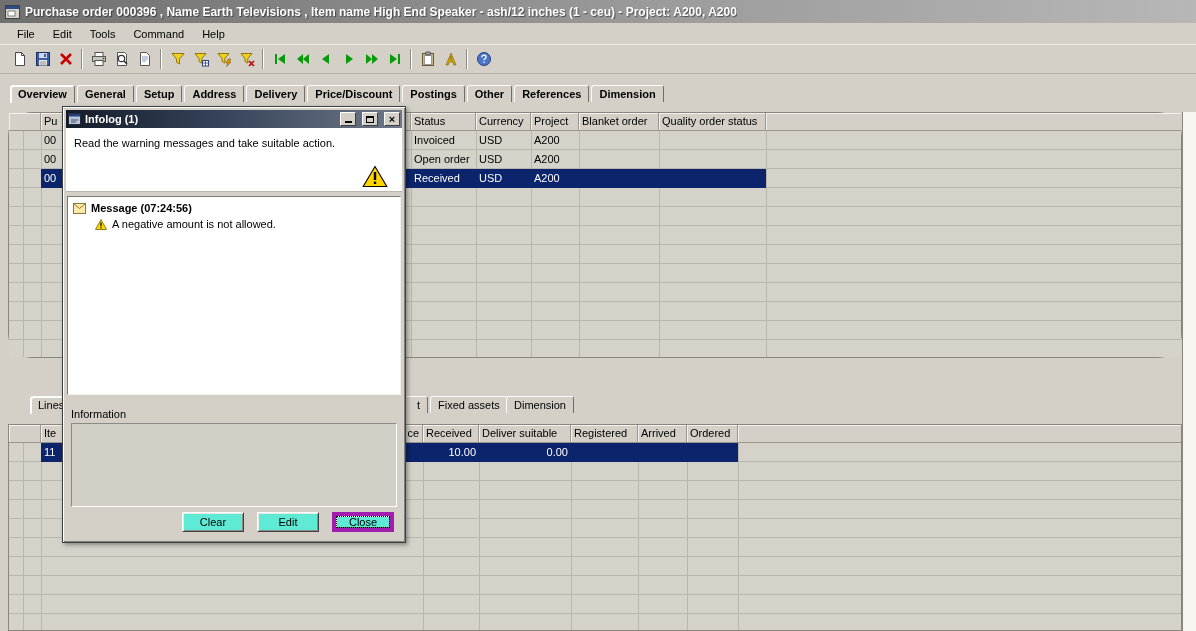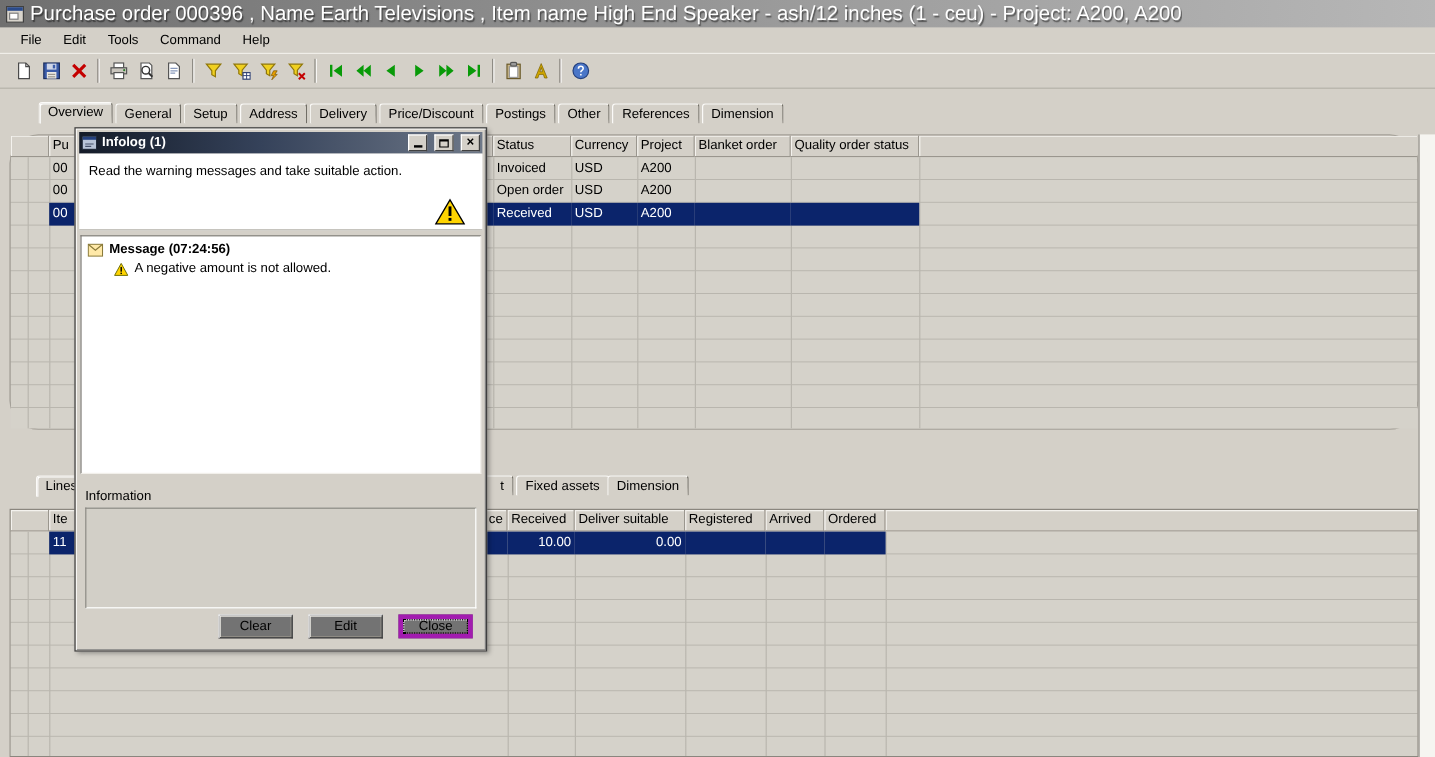--- a/index.html
+++ b/index.html
@@ -9,37 +9,37 @@
     background:#d4d0c8; color:#000;
     font-family:"Liberation Sans","DejaVu Sans",sans-serif; font-size:11px;
   }
   
   .titlebar{
     position:absolute; left:0; top:0; width:1196px; height:23px;
     background:linear-gradient(to right,#6f6f6f,#9b9b9b 55%,#b7b7b7);
     display:flex; align-items:center; gap:5px; padding:0 5px;
   }
   .titlebar .title{
-    color:#fff; font-weight:normal; font-size:17px; white-space:nowrap; overflow:hidden;
+    color:#fff; font-weight:bold; font-size:12px; white-space:nowrap; overflow:hidden;
     text-shadow:1px 1px 1px rgba(0,0,0,.5);
   }
   .menubar{
     position:absolute; left:0; top:23px; width:1196px; height:21px;
     background:#d4d0c8; display:flex; align-items:center; padding-left:8px;
   }
   .menu-item{ padding:3px 9px; }
   .toolbar{
     position:absolute; left:0; top:44px; width:1196px; height:30px;
     background:#d4d0c8; display:flex; align-items:center; padding-left:8px;
     border-top:1px solid #f0eee9; border-bottom:1px solid #b5b2aa;
   }
   .tbtn{ width:23px; height:22px; display:flex; align-items:center; justify-content:center; }
   .tb-sep{ width:2px; height:20px; margin:0 4px; border-left:1px solid #8e8b84; border-right:1px solid #fff; }
   
-  .tabstrip{ position:absolute; left:32px; top:85px; display:flex; align-items:center; height:18px; }
+  .tabstrip{ position:absolute; left:10px; top:85px; display:flex; align-items:flex-start; height:18px;font-weight:bold; }
   .tab{
     height:17px; padding:2px 7px 0; background:#d4d0c8; white-space:nowrap;
     border:1px solid; border-color:#fbfaf8 #716e66 #9a968e #fbfaf8;
     border-bottom:none; border-top-left-radius:3px; border-top-right-radius:3px;
     margin-right:2px;
   }
   .tab.active{ height:18px; position:relative; z-index:2; box-shadow:inset 1px 1px 0 #fff; }
   .lower-tabs{ position:absolute; left:16px; top:396px; width:1080px; height:18px; }
   .lower-tabs .tab{ position:absolute; top:0; }
   
@@ -122,21 +122,21 @@
   .tree-row2{ display:flex; align-items:center; gap:5px; padding:2px 5px 2px 27px; }
   .info-label{ position:absolute; left:8px; top:301px; }
   .info-box{
     position:absolute; left:8px; top:316px; width:326px; height:84px;
     background:#d2cfc7; border:1px solid; border-color:#8c8a84 #fff #fff #8c8a84;
   }
   .dlg-buttons{
     position:absolute; right:11px; top:405px; display:flex; gap:13px;
   }
   .btn{
-    width:62px; height:20px; background:#737373;
+    width:62px; height:20px; background:#5eead4;
     border:1px solid; border-color:#fff #404040 #404040 #fff;
     box-shadow:inset 1px 1px 0 #e9e7e1, inset -1px -1px 0 #8e8b84;
     display:flex; align-items:center; justify-content:center;
   }
   .btn.default{
     border:4px solid #a21caf;
     box-shadow:inset 1px 1px 0 #fff, inset -1px -1px 0 #6e6a63;
     outline:1px dotted #000; outline-offset:-5px;
   }
 </style>

